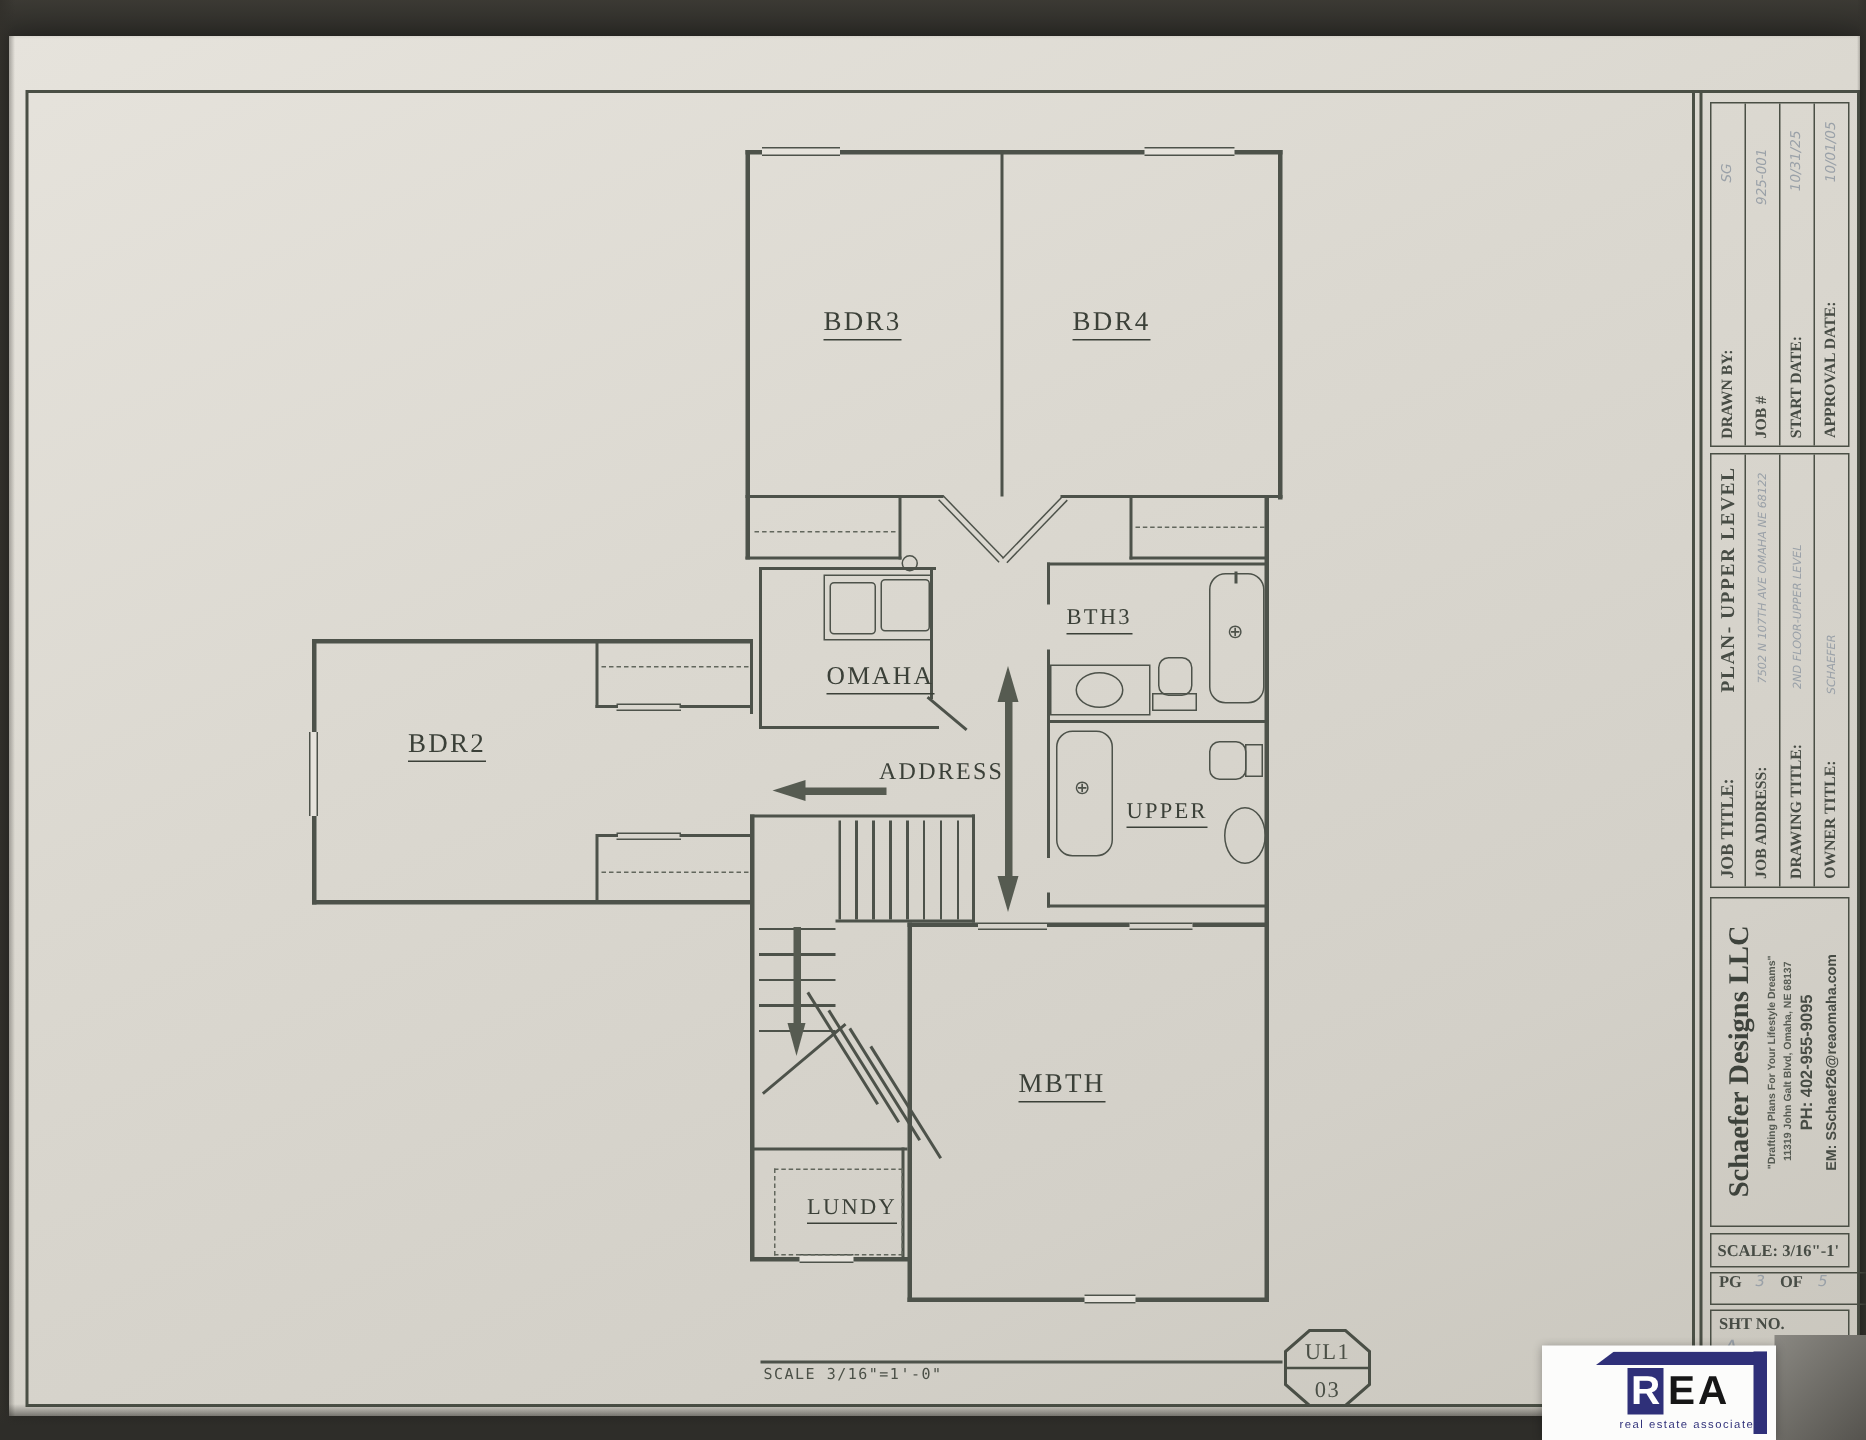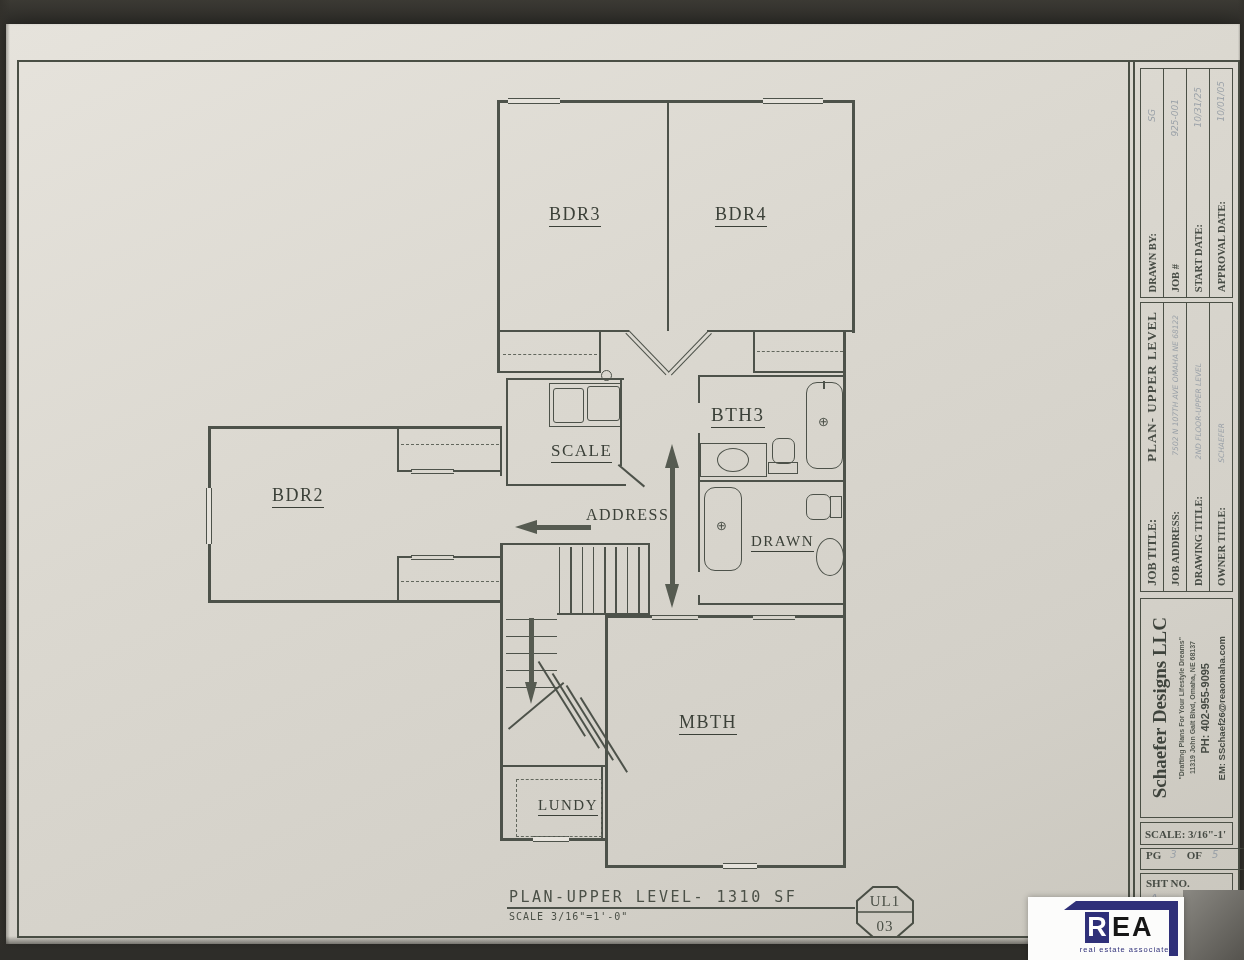--- a/index.html
+++ b/index.html
@@ -165,30 +165,29 @@
   <div class="tri" style="left:665px;top:444px;border-left:7px solid transparent;border-right:7px solid transparent;border-bottom:24px solid #565b51;"></div>
   <div class="tri" style="left:665px;top:584px;border-left:7px solid transparent;border-right:7px solid transparent;border-top:24px solid #565b51;"></div>
   <div class="arrow-shaft" style="left:536px;top:525px;width:55px;height:5px;"></div>
   <div class="tri" style="left:515px;top:520px;border-top:7px solid transparent;border-bottom:7px solid transparent;border-right:22px solid #565b51;"></div>
   <div class="arrow-shaft" style="left:529px;top:618px;width:5px;height:66px;"></div>
   <div class="tri" style="left:525px;top:682px;border-left:6px solid transparent;border-right:6px solid transparent;border-top:22px solid #565b51;"></div>
 
   <div class="lbl u" style="left:549px;top:204px;font-size:18px;">BDR3</div>
   <div class="lbl u" style="left:715px;top:204px;font-size:18px;">BDR4</div>
   <div class="lbl u" style="left:272px;top:485px;font-size:18px;">BDR2</div>
-  <div class="lbl u" style="left:551px;top:441px;font-size:17px;">SCALE</div>
+  <div class="lbl u" style="left:551px;top:441px;font-size:17px;">OMAHA</div>
   <div class="lbl" style="left:586px;top:506px;font-size:16px;">ADDRESS</div>
-  <div class="lbl u" style="left:711px;top:404px;font-size:19px;">BTH3</div>
-  <div class="lbl u" style="left:751px;top:533px;font-size:15px;">DRAWN</div>
+  <div class="lbl u" style="left:711px;top:404px;font-size:15px;">BTH3</div>
+  <div class="lbl u" style="left:751px;top:533px;font-size:15px;">UPPER</div>
   <div class="lbl u" style="left:679px;top:712px;font-size:18px;">MBTH</div>
   <div class="lbl u" style="left:538px;top:797px;font-size:15px;">LUNDY</div>
 
   <div class="abs" style="left:516px;top:779px;width:84px;height:56px;border:1.2px dashed #62675d;"></div>
 
-  <div id="plan-footer-title">PLAN-UPPER LEVEL- 1310 SF</div>
   <div class="w" style="left:507px;top:907px;width:348px;height:2px;"></div>
   <div id="plan-footer-scale">SCALE 3/16"=1'-0"</div>
 
   <svg style="position:absolute;left:856px;top:886px;" width="58" height="52" viewBox="0 0 58 52">
     <polygon points="17,1 41,1 57,15 57,37 41,51 17,51 1,37 1,15" fill="none" stroke="#4a4f46" stroke-width="2"></polygon>
     <line x1="1" y1="26" x2="57" y2="26" stroke="#4a4f46" stroke-width="1.6"></line>
     <text x="29" y="20" text-anchor="middle" fill="#4a4f46" font-family="Liberation Serif,serif" font-size="15" letter-spacing="1">UL1</text>
     <text x="29" y="45" text-anchor="middle" fill="#4a4f46" font-family="Liberation Serif,serif" font-size="15" letter-spacing="1">03</text>
   </svg>
 

